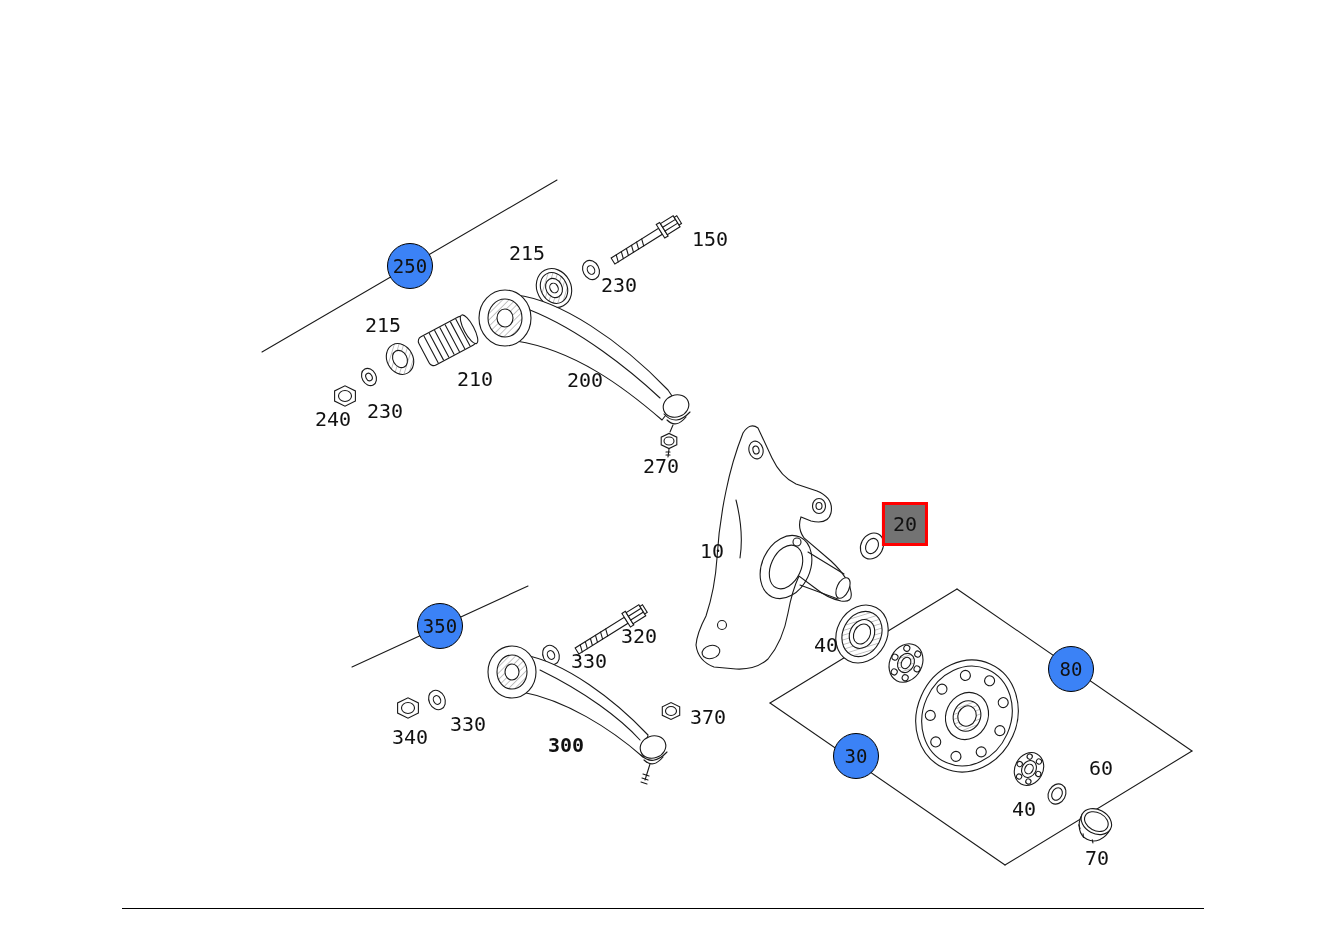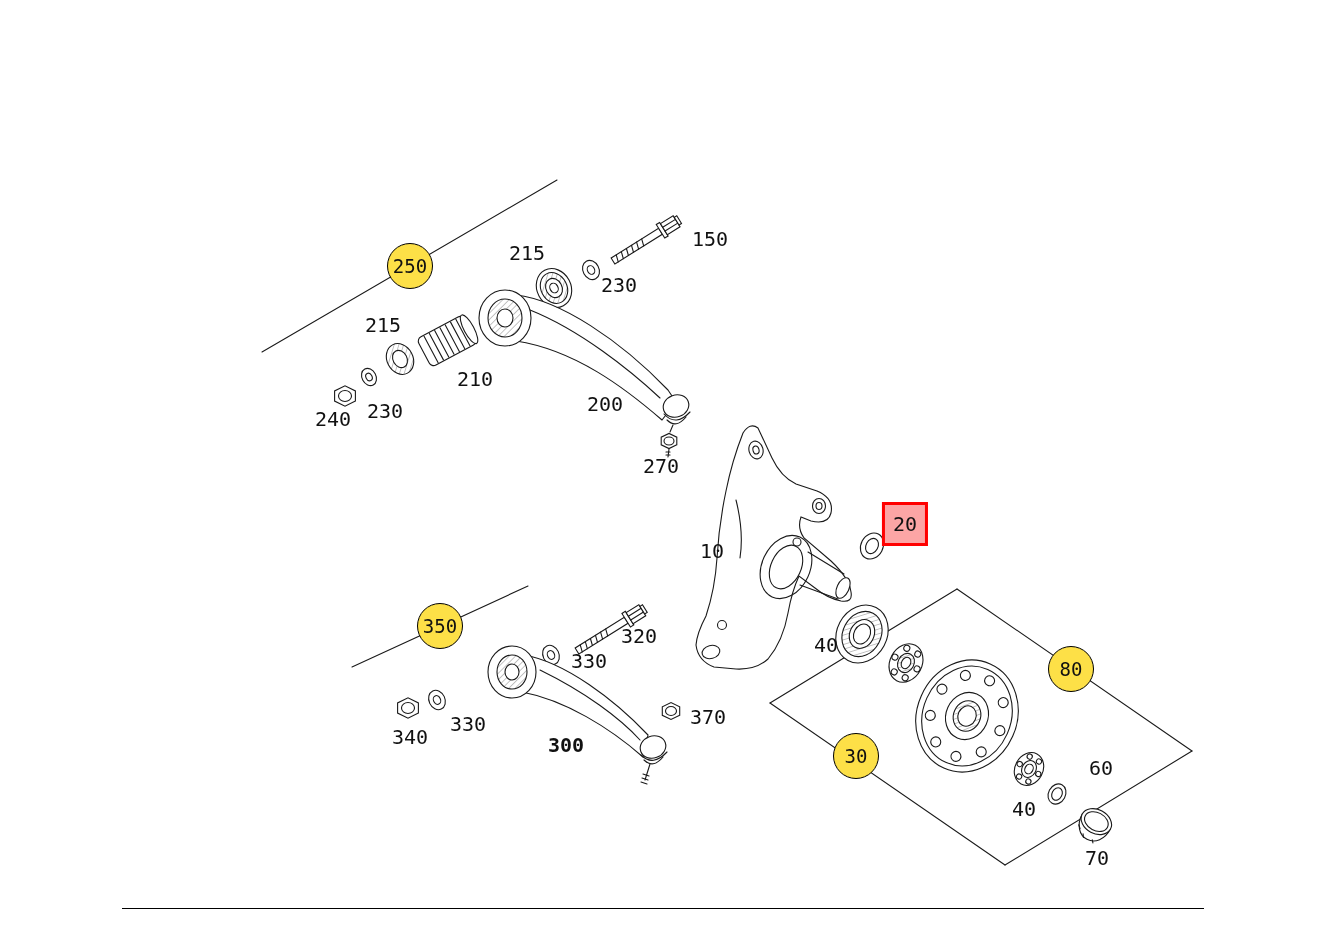--- a/index.html
+++ b/index.html
@@ -9,25 +9,25 @@
   }
   .stage svg{position:absolute;left:0;top:0;}
   #labels-layer{position:absolute;left:0;top:0;width:100%;height:100%;}
   .part-label{
     position:absolute;transform:translate(-50%,-50%);
     font-size:20px;color:#111;white-space:nowrap;cursor:pointer;
     line-height:1;background:transparent;user-select:none;
   }
   .part-label.circled{
     width:46px;height:46px;line-height:44px;text-align:center;
-    border:1.4px solid #000;border-radius:50%;background:#fde047;
+    border:1.4px solid #000;border-radius:50%;background:#3b82f6;
     font-size:19px;box-sizing:border-box;
   }
   .part-label.highlighted{
-    border:3px solid var(--hl,#ff0000);padding:9px 8px;background:#fca5a5;
+    border:3px solid var(--hl,#ff0000);padding:9px 8px;background:#737373;
   }
   .footer-rule{
     position:absolute;left:122px;top:908px;width:1082px;height:0;
     border-top:1.6px solid #000;
   }
 </style>
 </head>
 <body>
 
 <div class="stage">
@@ -269,21 +269,21 @@
     </g>
   </svg>
 
   <div id="labels-layer">
       <div class="part-label circled" style="left: 410px; top: 266px;">250</div>
       <div class="part-label plain" style="left: 527px; top: 253px;">215</div>
       <div class="part-label plain" style="left: 710px; top: 239px;">150</div>
       <div class="part-label plain" style="left: 619px; top: 285px;">230</div>
       <div class="part-label plain" style="left: 383px; top: 325px;">215</div>
       <div class="part-label plain" style="left: 475px; top: 379px;">210</div>
-      <div class="part-label plain" style="left: 585px; top: 404px; margin-left: 20px;">200</div>
+      <div class="part-label plain" style="left: 585px; top: 380px;">200</div>
       <div class="part-label plain" style="left: 333px; top: 419px;">240</div>
       <div class="part-label plain" style="left: 385px; top: 411px;">230</div>
       <div class="part-label plain" style="left: 661px; top: 466px;">270</div>
       <div class="part-label plain" style="left: 712px; top: 551px;">10</div>
       <div class="part-label highlighted" style="left: 905px; top: 524px;">20</div>
       <div class="part-label plain" style="left: 639px; top: 636px;">320</div>
       <div class="part-label plain" style="left: 589px; top: 661px;">330</div>
       <div class="part-label circled" style="left: 440px; top: 626px;">350</div>
       <div class="part-label plain" style="left: 468px; top: 724px;">330</div>
       <div class="part-label plain" style="left: 410px; top: 737px;">340</div>

